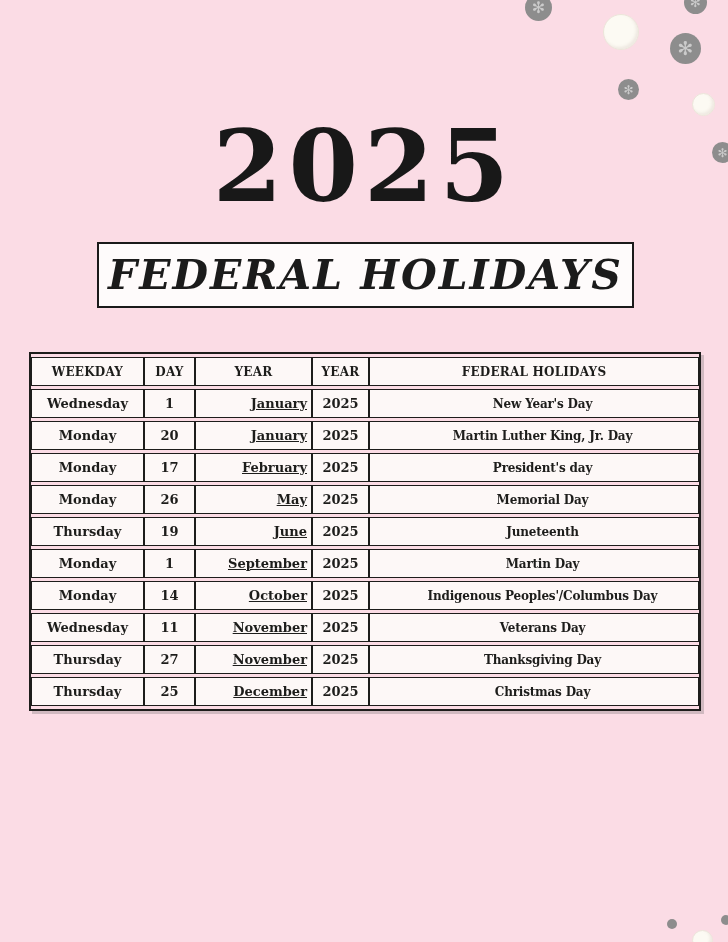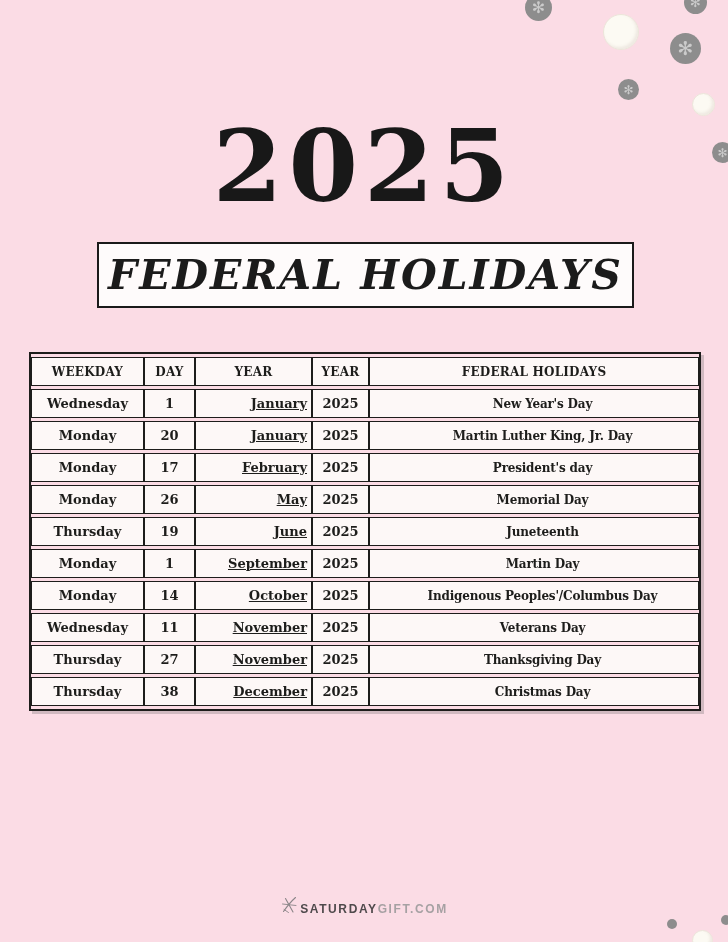--- a/index.html
+++ b/index.html
@@ -215,35 +215,23 @@
           </tr>
           <tr>
             <td class="col0">Thursday</td>
             <td class="col1">27</td>
             <td class="col2">November</td>
             <td class="col3">2025</td>
             <td class="col4">Thanksgiving Day</td>
           </tr>
           <tr>
             <td class="col0">Thursday</td>
-            <td class="col1">38</td>
+            <td class="col1">25</td>
             <td class="col2">December</td>
             <td class="col3">2025</td>
             <td class="col4">Christmas Day</td>
           </tr>
         </tbody>
     </table>
   </div>
 
-  <div class="footer">
-    <span class="sparkle">
-      <svg width="18" height="18" viewBox="0 0 18 18" fill="none">
-        <path d="M3.5 15.5 C7 10.5 11 5.5 15.5 1.5" stroke="#8a8588" stroke-width="1.1" stroke-linecap="round"></path>
-        <path d="M5.5 2.5 C8 7 10.5 11.5 13 16" stroke="#8a8588" stroke-width="1.1" stroke-linecap="round"></path>
-        <path d="M2.5 8 C7 8.5 11.5 9 16 9.5" stroke="#8a8588" stroke-width="0.9" stroke-linecap="round"></path>
-        <path d="M4 13.5 C5.5 14.5 7 15.5 8.5 16.5" stroke="#8a8588" stroke-width="0.9" stroke-linecap="round"></path>
-      </svg>
-    </span>
-    <span class="brand-bold">SATURDAY</span>
-    <span class="brand-light">GIFT.COM</span>
-  </div>
 
 </div>
 
 </body></html>

